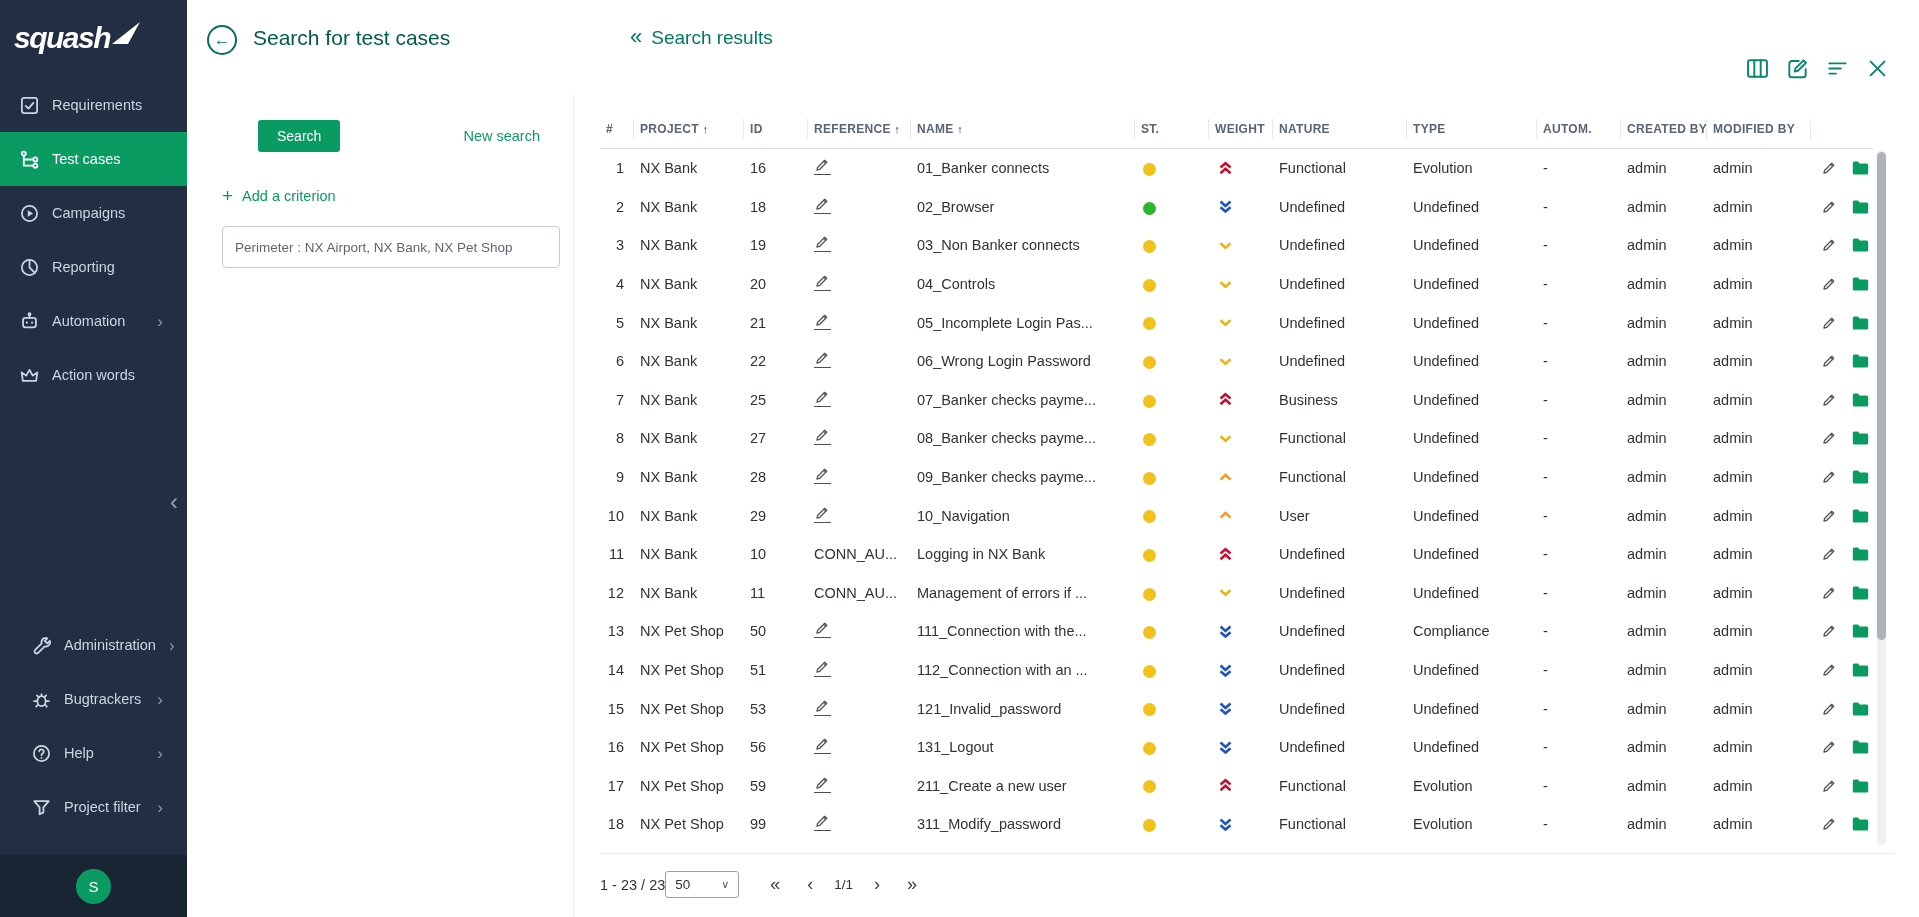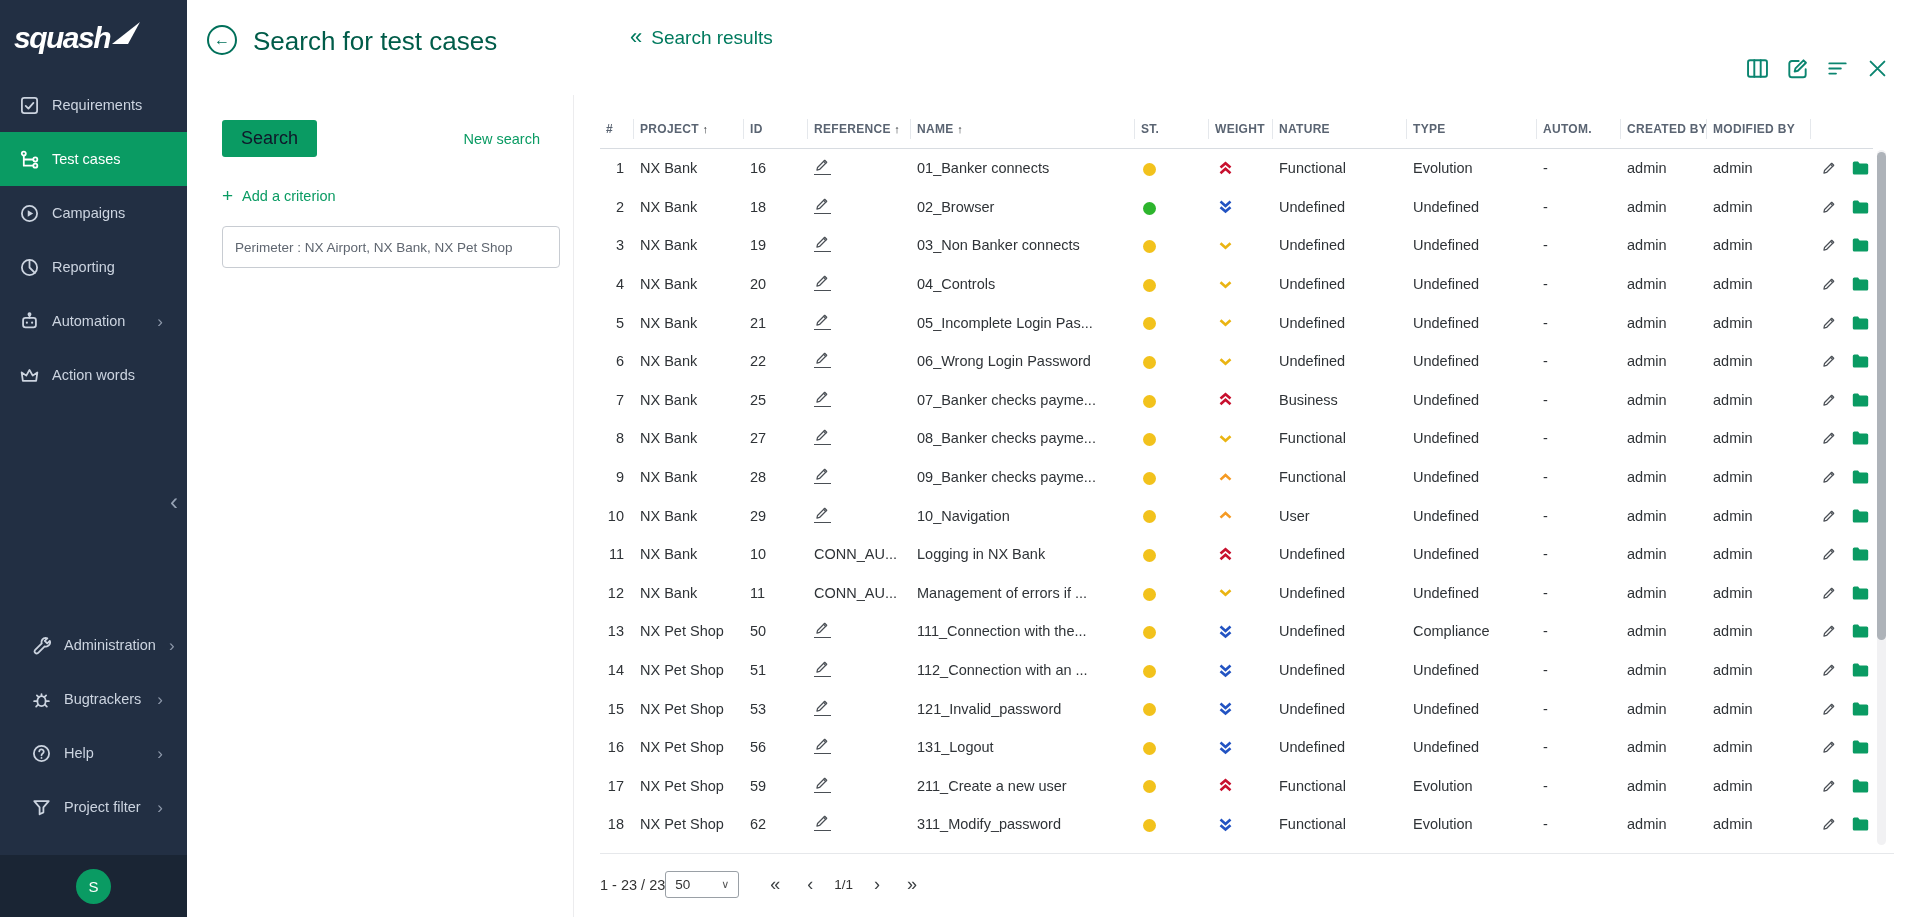--- a/index.html
+++ b/index.html
@@ -28,34 +28,34 @@
                   line-height:1; cursor:pointer; }
   .avatar-bar { position:absolute; bottom:0; left:0; width:187px; height:62px; background:#1a2534;
                 display:flex; align-items:center; padding-left:76px; }
   .avatar { width:35px; height:35px; border-radius:50%; background:#0a9b63; color:#fff;
             display:flex; align-items:center; justify-content:center; font-size:15px; cursor:pointer; }
 
   
   .back-btn { position:absolute; left:207px; top:25px; width:30px; height:30px; border:2px solid #00705a;
               border-radius:50%; color:#00705a; display:flex; align-items:center; justify-content:center;
               font-size:16px; cursor:pointer; background:#fff; }
-  .page-title { position:absolute; left:253px; top:26px; font-size:26px; font-weight:500; color:#005c49; }
+  .page-title { position:absolute; left:253px; top:26px; font-size:21px; font-weight:500; color:#005c49; }
   .results-header { position:absolute; left:630px; top:27px; display:flex; align-items:center; gap:9px;
                     color:#007a5e; font-size:19px; font-weight:500; cursor:pointer; }
   .results-header .rh-collapse { font-size:22px; line-height:1; transform:translateY(-1px); }
   .toolbar { position:absolute; top:57px; right:30px; display:flex; gap:17px; color:#0b8570; }
   .toolbar .tb-icon { width:23px; height:23px; cursor:pointer; }
   .toolbar .tb-icon svg { width:23px; height:23px; stroke:currentColor; fill:none; stroke-width:1.5;
                           stroke-linecap:round; stroke-linejoin:round; }
 
   
   .search-row { position:absolute; left:222px; top:120px; width:318px; display:flex;
                 justify-content:space-between; align-items:center; }
-  .search-btn { background:#0a9b63; color:#0f172a; border:none; border-radius:3px; padding:8px 19px;
-                font-size:18px; font-family:inherit; cursor:pointer; }
+  .search-btn { background:#0a9b63; color:#ffffff; border:none; border-radius:3px; padding:8px 19px;
+                font-size:14px; font-family:inherit; cursor:pointer;margin-left:36px; }
   .new-search { color:#0a9b63; font-size:14.5px; cursor:pointer; }
   .add-criterion { position:absolute; left:222px; top:186px; display:flex; align-items:center; gap:9px;
                    color:#0a9b63; font-size:14.5px; cursor:pointer; }
   .add-criterion .plus { font-size:19px; line-height:1; }
   .perimeter-box { position:absolute; left:222px; top:226px; width:338px; height:42px;
                    border:1px solid #c8ccd2; border-radius:4px; background:#fff; display:flex;
                    align-items:center; padding:0 12px; color:#5f6670; font-size:13.5px;
                    white-space:nowrap; overflow:hidden; }
   .v-divider { position:absolute; left:573px; top:95px; bottom:0; width:1px; background:#ececee; }
 
@@ -889,21 +889,21 @@
           <span class="folder-btn">
             <svg viewBox="0 0 17 14">
               <path d="M.8 2A1.6 1.6 0 0 1 2.4.4h3.6l1.6 2h7A1.6 1.6 0 0 1 16.2 4v8.1a1.5 1.5 0 0 1-1.5 1.5H2.3A1.5 1.5 0 0 1 .8 12z" fill="currentColor" stroke="none"></path>
             </svg>
           </span>
         </div>
      </div>
       <div class="tr grid-row">
        <div class="td c-num">18</div>
        <div class="td">NX Pet Shop</div>
-       <div class="td">62</div>
+       <div class="td">99</div>
        <div class="td"><span class="edit-ref"><svg viewBox="0 0 16 16">
               <path d="M2.2 13.8l.7-3 8.2-8.2 2.3 2.3-8.2 8.2z"></path>
               <path d="M9.9 3.8l2.3 2.3"></path>
             </svg></span></div>
        <div class="td">311_Modify_password</div>
        <div class="td"><span class="dot" style="background:#f2c21c"></span></div>
        <div class="td">
           <svg class="wsvg" viewBox="0 0 17 17">
             <path d="M3.5 3.6l5 4.4 5-4.4" fill="none" stroke="#2253c2" stroke-width="2.6" stroke-linejoin="miter"></path>
             <path d="M3.5 9.2l5 4.4 5-4.4" fill="none" stroke="#2253c2" stroke-width="2.6" stroke-linejoin="miter"></path>

